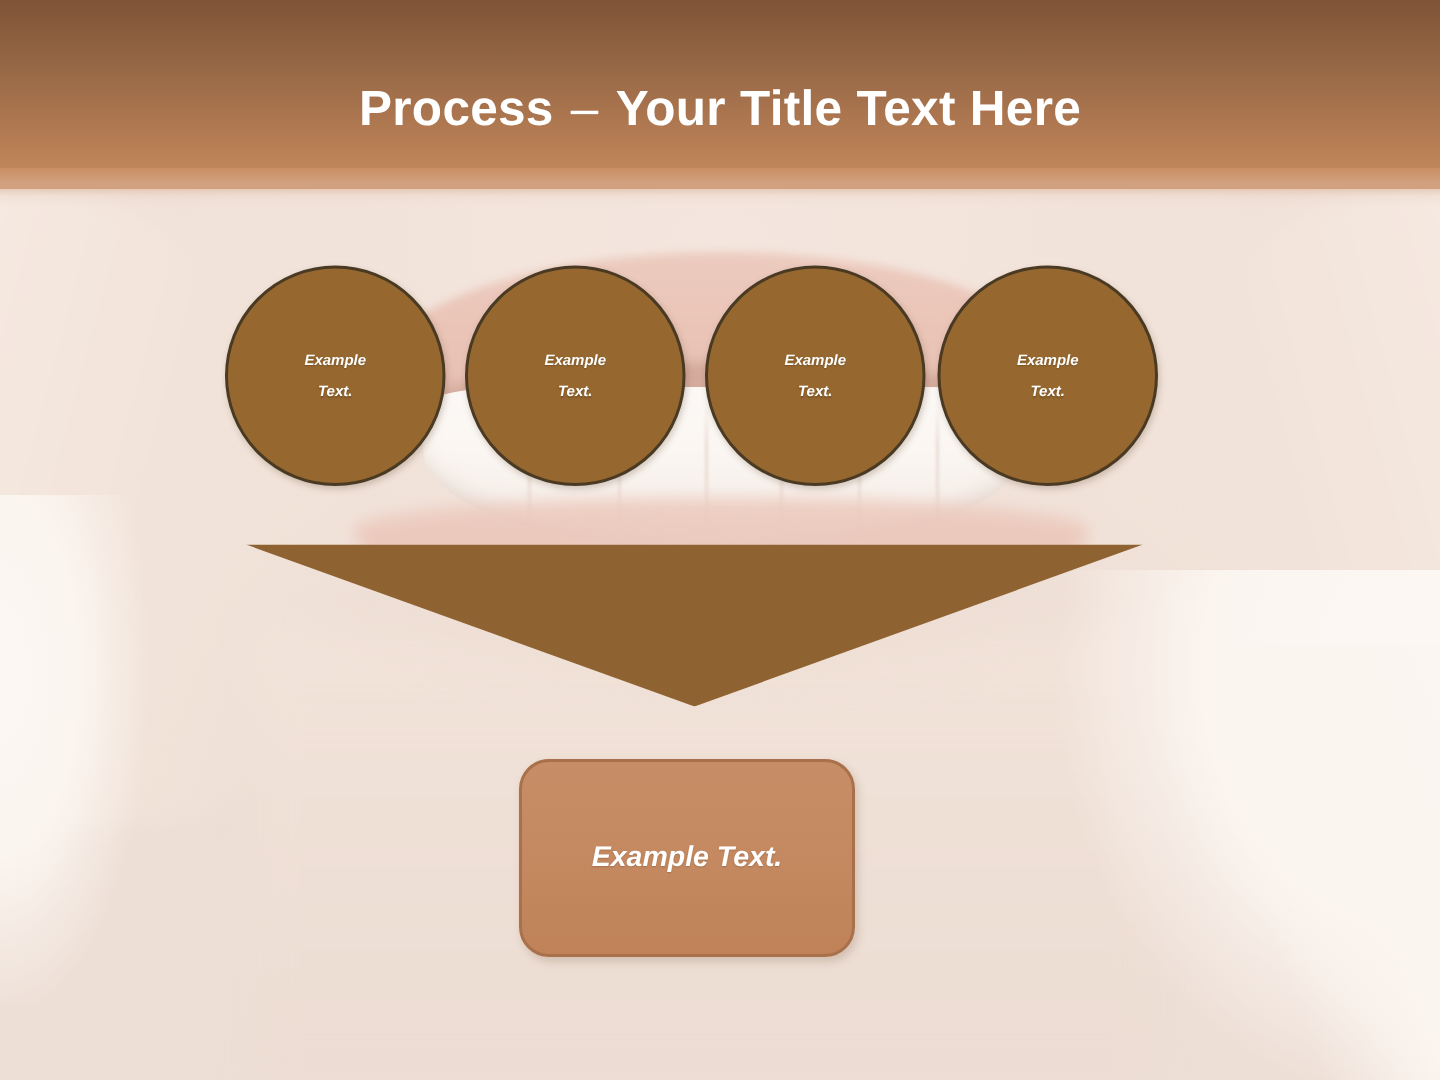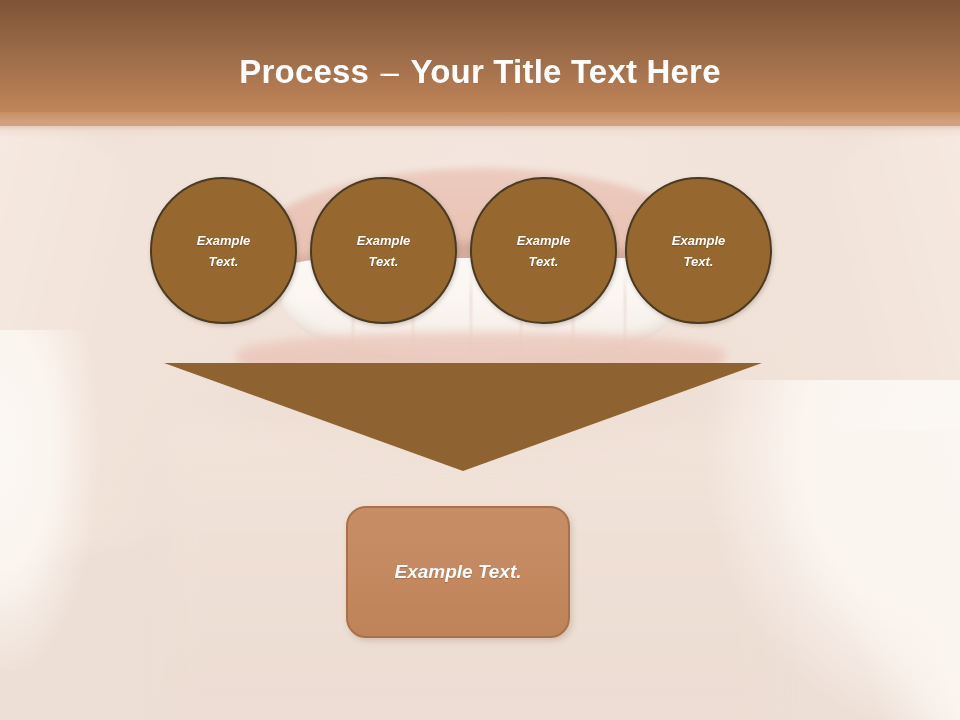--- a/index.html
+++ b/index.html
@@ -249,21 +249,21 @@
     background: #96682F;
     border: 2px solid #4A3A23;
     box-sizing: border-box;
     display: flex;
     align-items: center;
     justify-content: center;
     box-shadow: 1px 2px 4px rgba(90,62,38,0.25);
   }
   .proc-circle .c-text {
     color: #FFFFFF;
-    font-size: 13px;
+    font-size: 10px;
     line-height: 21px;
     font-weight: 700;
     font-style: italic;
     text-align: center;
     white-space: pre-line;
     text-shadow: 0 1px 1px rgba(60,40,22,0.35);
   }
   .pc-0 { left: 0px; }
   .pc-1 { left: 160px; }
   .pc-2 { left: 320px; }

